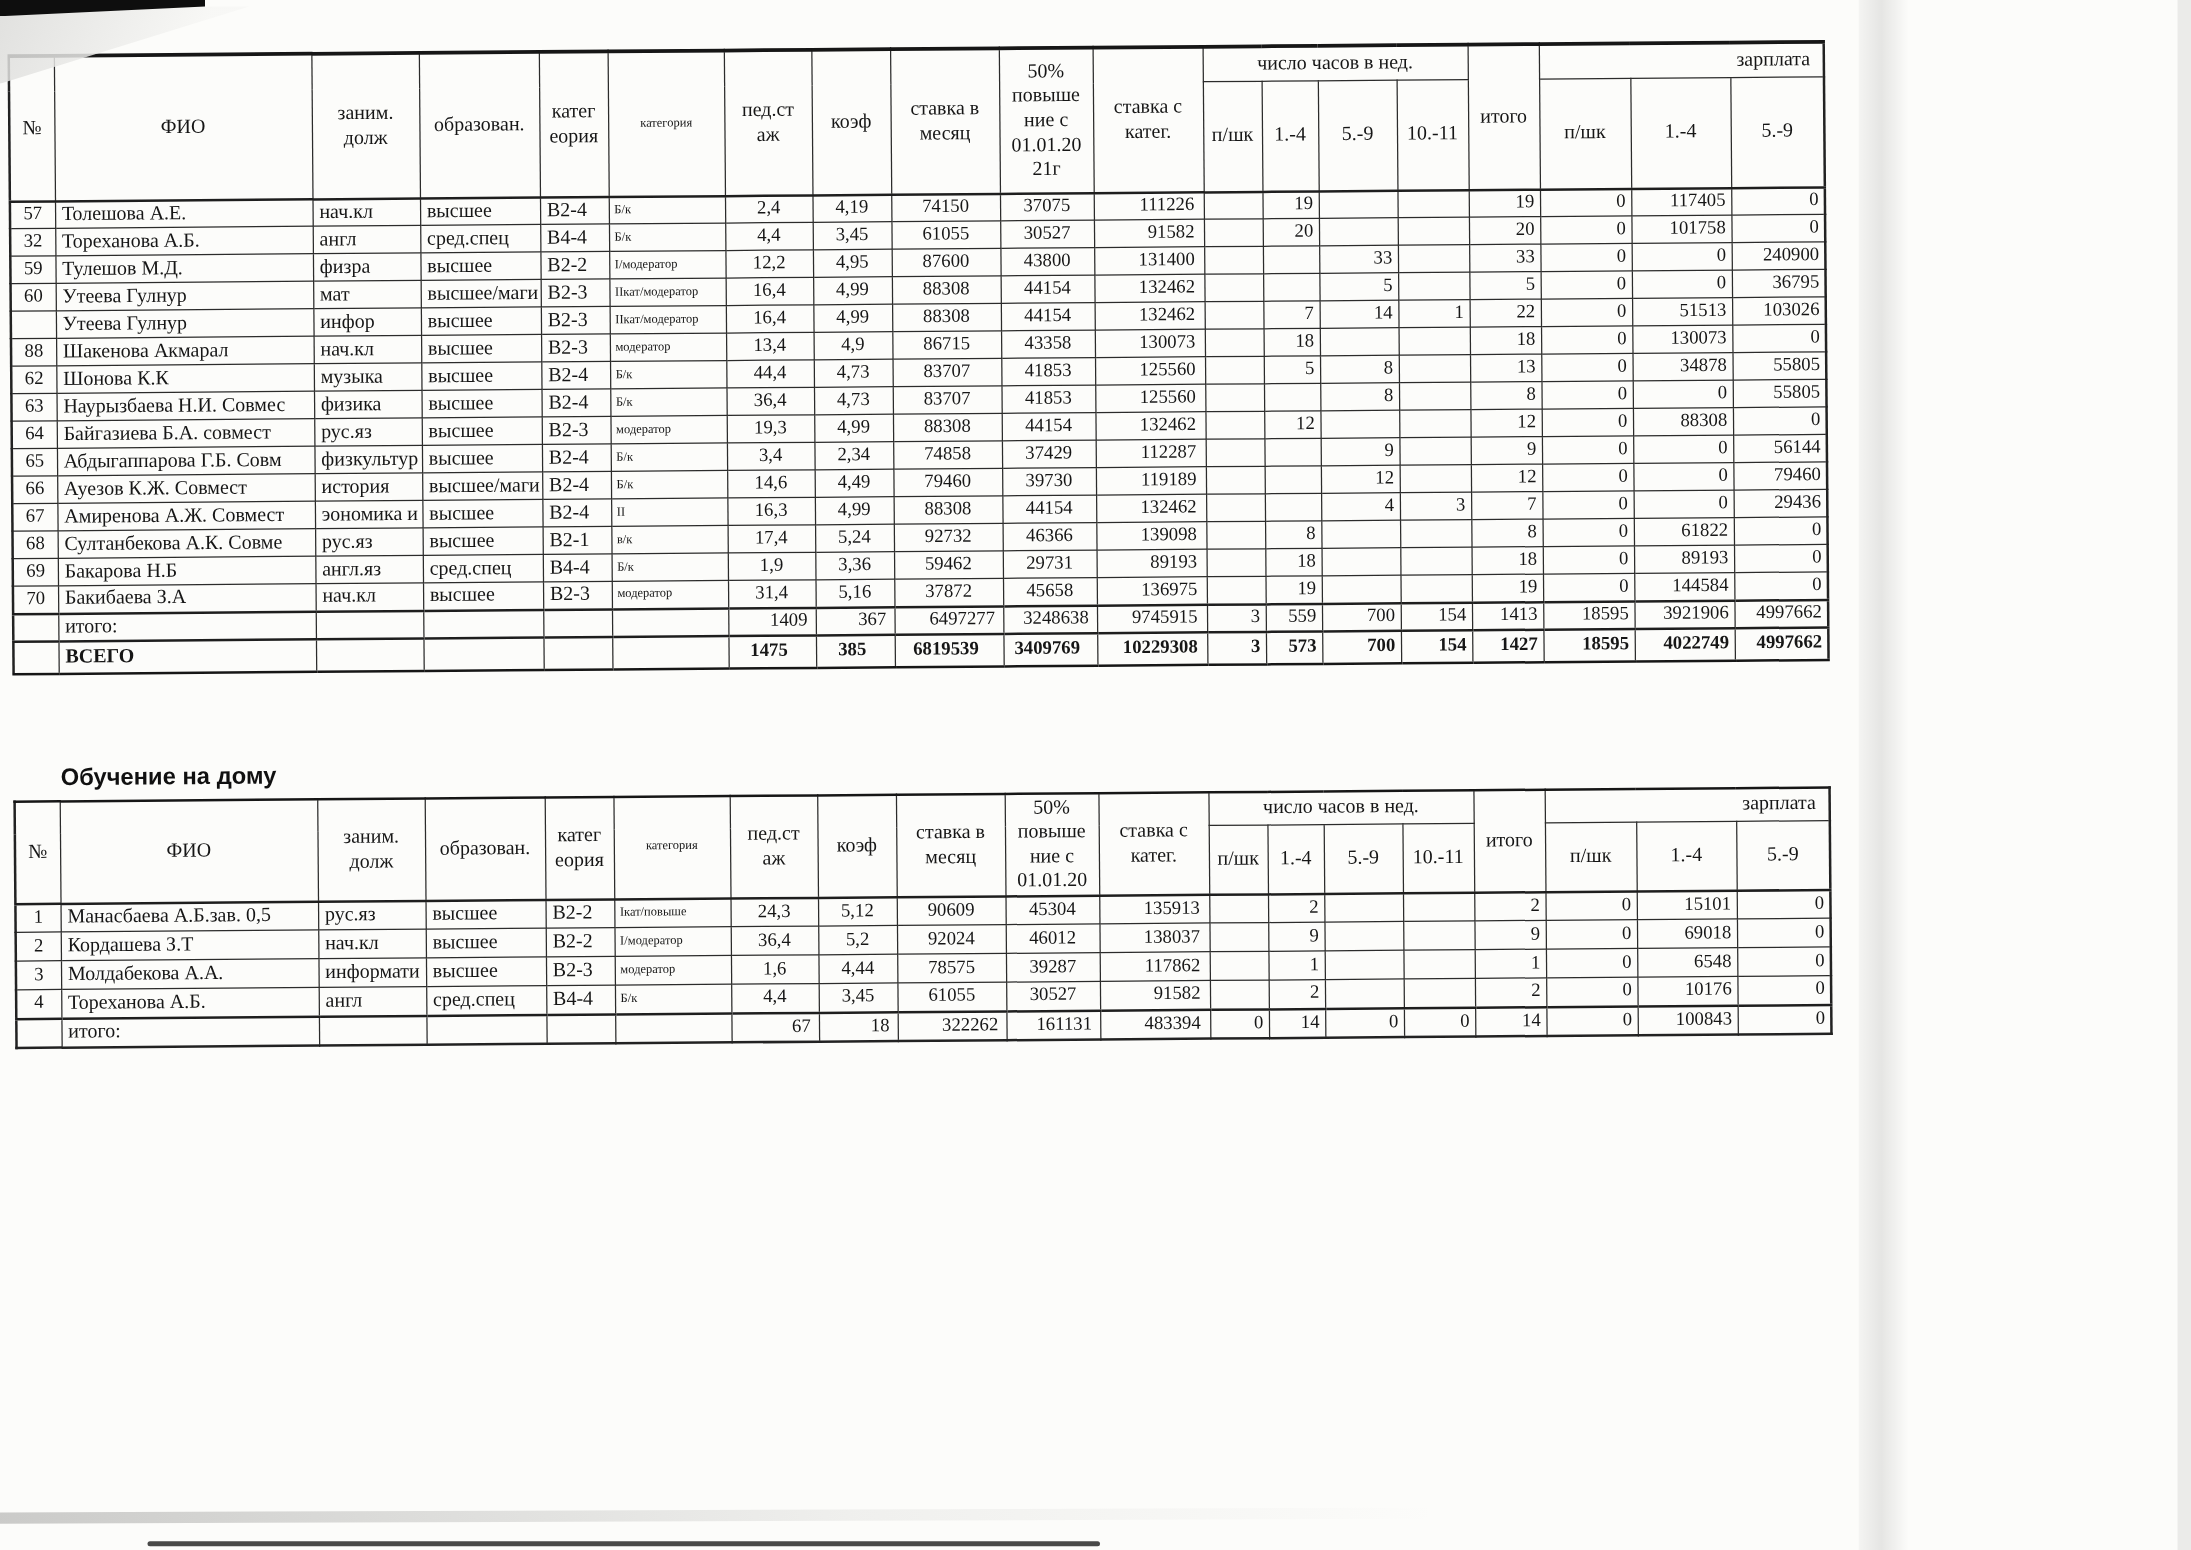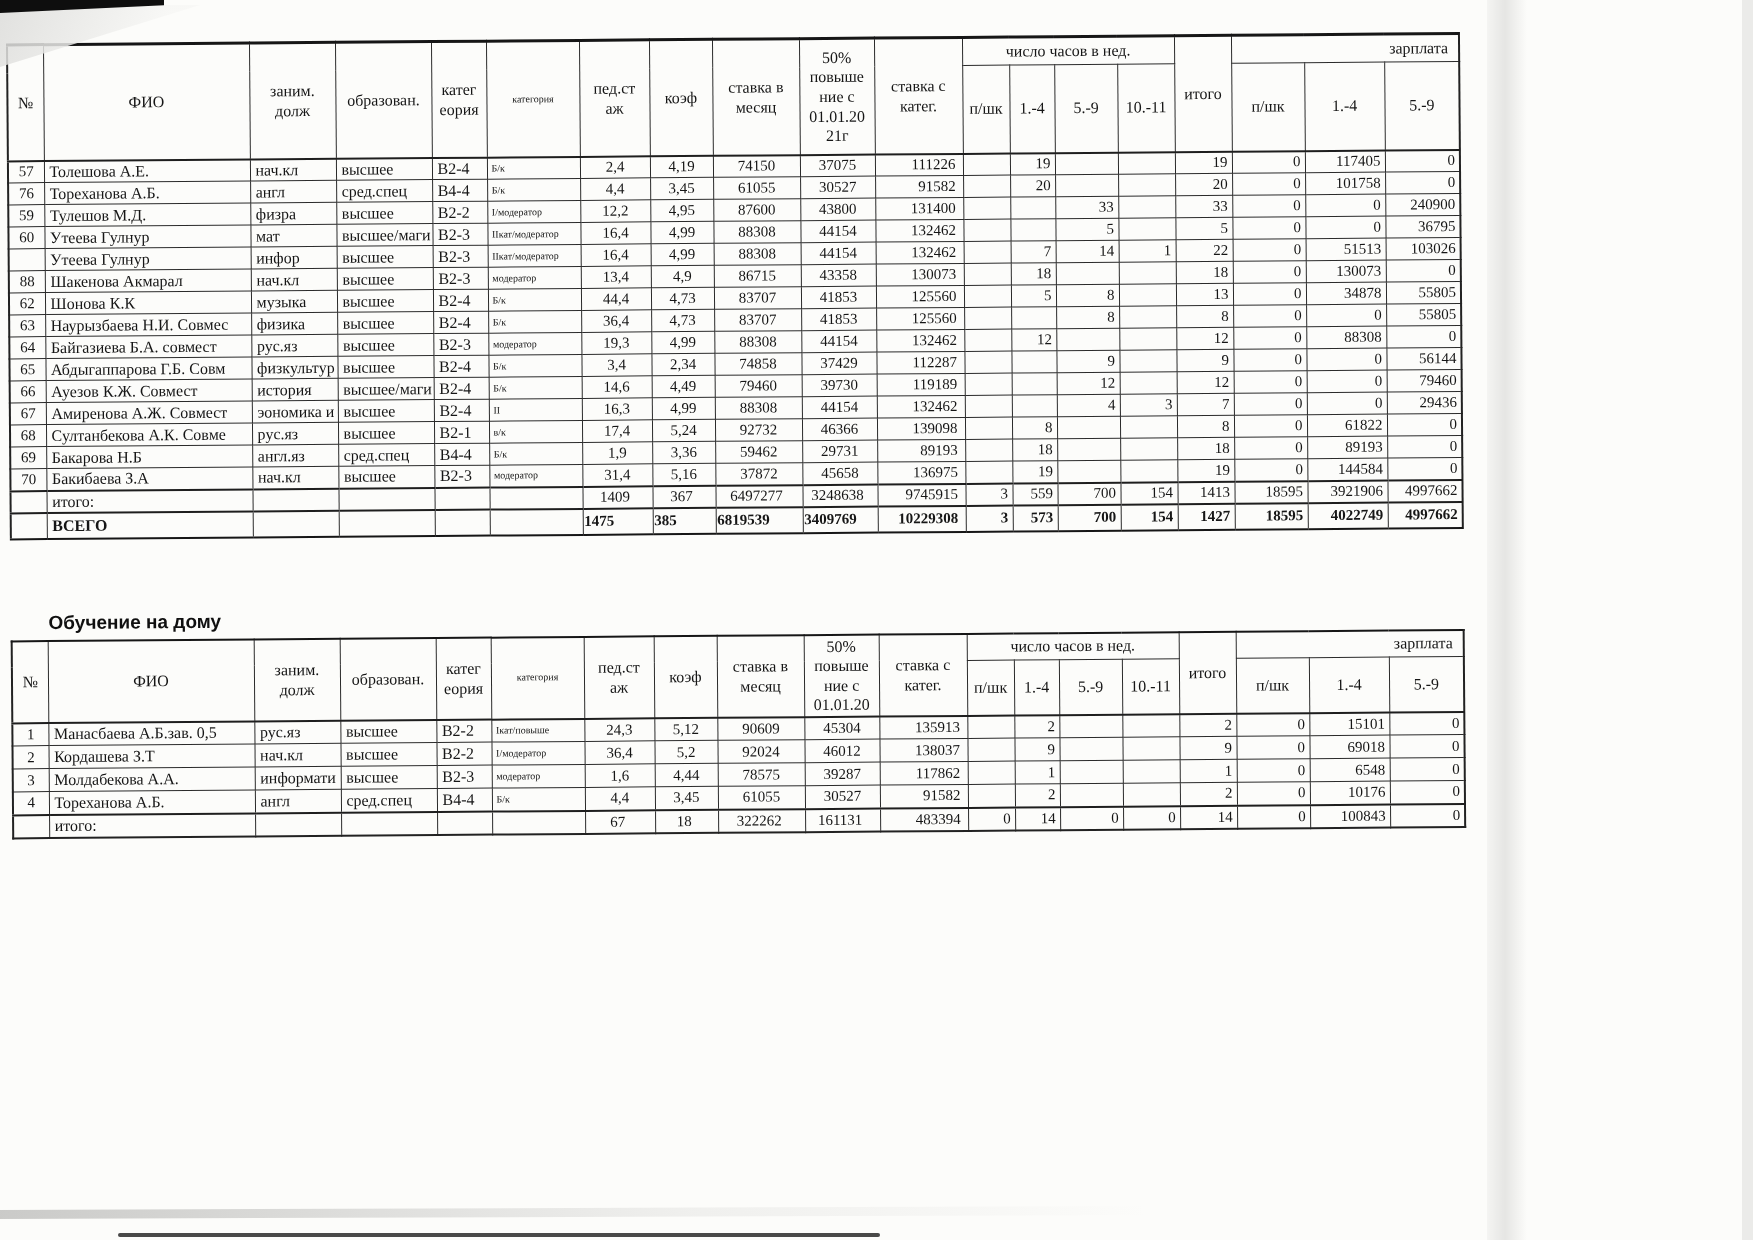--- a/index.html
+++ b/index.html
@@ -30,24 +30,24 @@
   #t-home tbody tr{height:23px;}
   td{font-size:15px;line-height:1;vertical-align:middle;}
 
   .c-left{text-align:left;padding-left:5px;font-size:16px;white-space:nowrap;}
   .c-center{text-align:center;}
   .c-right{text-align:right;padding-right:7px;}
   .c-rightn{text-align:right;padding-right:4px;}
   .c-small{font-size:10px;text-align:left;padding-left:4px;white-space:nowrap;}
 
   tr.total td{border-top:2px solid #1e1e1e;}
-  tr.total .c-center{padding-right:6px;}
+  tr.total .c-center{text-align:right;padding-right:6px;}
   tr.grand{height:26px !important;}
   tr.grand td{font-weight:bold;border-top:2px solid #1e1e1e;border-bottom:2.5px solid #161616;}
-  tr.grand .c-center{text-align:left;padding-right:6px;}
+  tr.grand .c-center{text-align:center;padding-right:6px;}
 
   .home-title{margin:72px 0 6px 46px;font-family:"Liberation Sans","DejaVu Sans",sans-serif;
               font-weight:bold;font-size:19px;color:#101010;}
 
   
   .corner-black{position:absolute;top:0;left:0;width:164px;height:13px;background:#0e0e0e;
                 clip-path:polygon(0 0,100% 0,100% 40%,0 100%);z-index:5;}
   .corner-gray{position:absolute;top:5px;left:0;width:200px;height:62px;
                background:linear-gradient(115deg,#dcdcda,#f7f7f5 75%);
                clip-path:polygon(0 0,100% 0,0 100%);opacity:.85;z-index:4;}
@@ -142,21 +142,21 @@
             <td class="c-rightn"></td>
             <td class="c-rightn">19</td>
             <td class="c-rightn"></td>
             <td class="c-rightn"></td>
             <td class="c-rightn">19</td>
             <td class="c-rightn">0</td>
             <td class="c-rightn">117405</td>
             <td class="c-rightn">0</td>
           </tr>
           <tr class="">
-            <td class="c-center">76</td>
+            <td class="c-center">32</td>
             <td class="c-left">Тореханова А.Б.</td>
             <td class="c-left">англ</td>
             <td class="c-left">сред.спец</td>
             <td class="c-left">В4-4</td>
             <td class="c-small">Б/к</td>
             <td class="c-center">4,4</td>
             <td class="c-center">3,45</td>
             <td class="c-center">61055</td>
             <td class="c-center">30527</td>
             <td class="c-right">91582</td>

